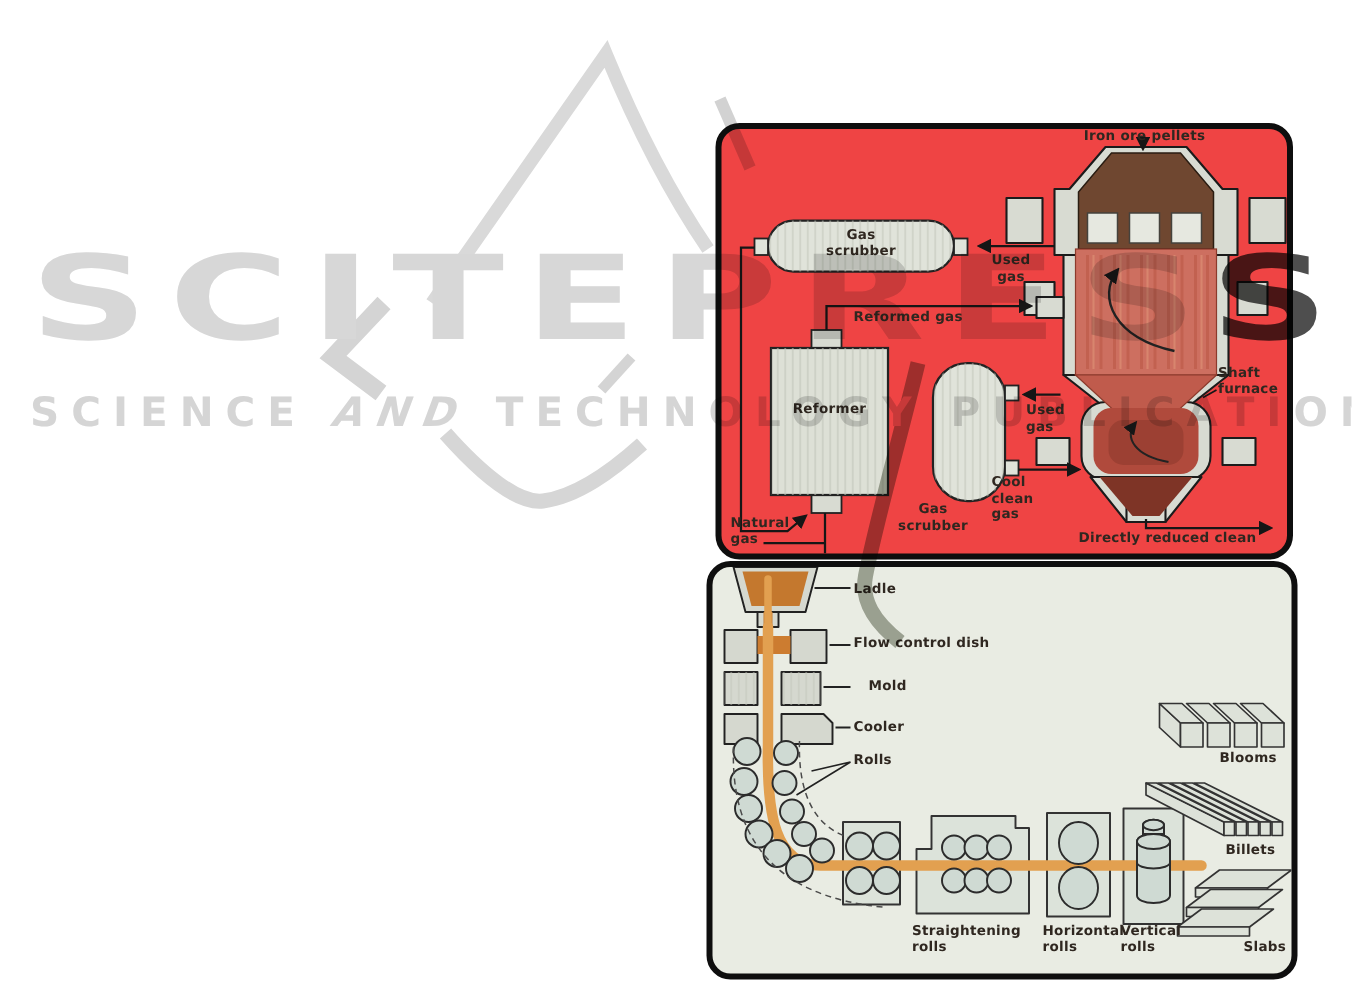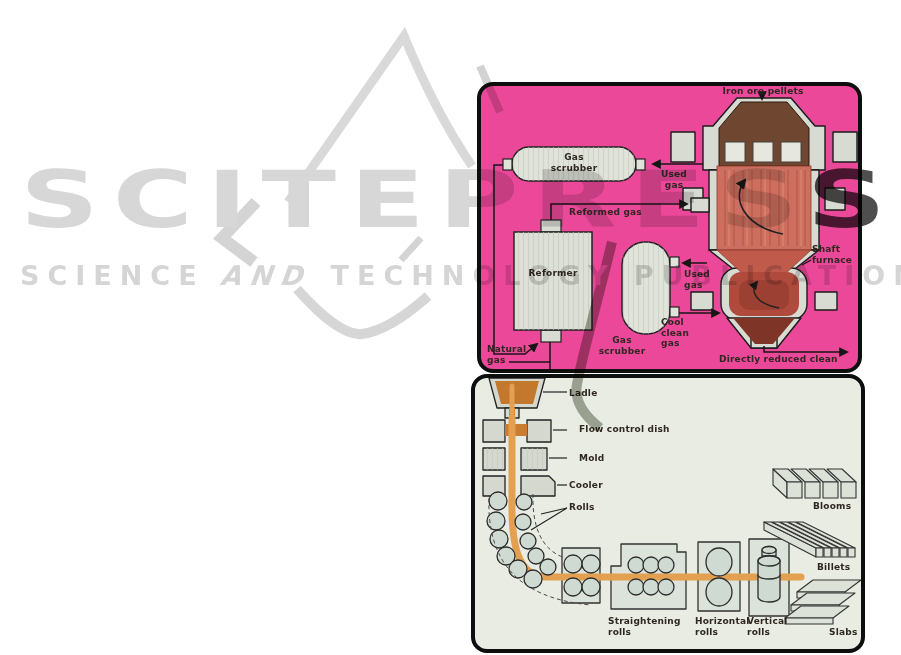--- a/index.html
+++ b/index.html
@@ -1,21 +1,21 @@
 <!DOCTYPE html>
 <html><head>
 <meta charset="utf-8">
 <style>
   html,body{margin:0;padding:0;}
   body{width:901px;height:655px;position:relative;background:#ffffff;overflow:hidden;
        font-family:"DejaVu Sans",sans-serif;}
 
   
   .fig{position:absolute;box-sizing:border-box;border:4px solid #0e0e0e;border-radius:16px;z-index:2;}
-  #fig-top{left:477px;top:82px;width:385px;height:291px;background:#ec4899;padding-left:40px;}
+  #fig-top{left:477px;top:82px;width:385px;height:291px;background:#ef4444;padding-left:40px;}
   #fig-bottom{left:471px;top:374px;width:394px;height:279px;background:#e9ece3;}
   .fig svg{position:absolute;left:0;top:0;width:100%;height:100%;}
 
   .lbl{position:absolute;font-weight:bold;font-size:9px;line-height:1.18;color:#2f2720;
        letter-spacing:.2px;white-space:pre-line;z-index:3;}
   .lbl.c{text-align:center;}
   .lbl.nw{white-space:nowrap;}
 
   
   #watermark{position:absolute;inset:0;z-index:10;pointer-events:none;mix-blend-mode:multiply;}
@@ -248,21 +248,21 @@
           <rect x="322" y="214" width="48" height="6"></rect>
         <path d="M316,227 L332,215 H380 L364,227 Z"></path>
           <rect x="316" y="227" width="48" height="6"></rect>
         <path d="M310,240 L326,228 H374 L358,240 Z"></path>
           <rect x="310" y="240" width="48" height="6"></rect>
       </g>
     </g>
   </svg>
 
   <div class="lbl" style="left:94px;top:10px">Ladle</div>
-  <div class="lbl nw" style="left:104px;top:46px">Flow control dish</div>
+  <div class="lbl nw" style="left:94px;top:46px">Flow control dish</div>
   <div class="lbl" style="left:104px;top:75px">Mold</div>
   <div class="lbl" style="left:94px;top:102px">Cooler</div>
   <div class="lbl" style="left:94px;top:124px">Rolls</div>
   <div class="lbl" style="left:133px;top:238px;width:76px">Straightening
 rolls</div>
   <div class="lbl" style="left:220px;top:238px;width:54px">Horizontal
 rolls</div>
   <div class="lbl" style="left:272px;top:238px;width:48px">Vertical
 rolls</div>
   <div class="lbl" style="left:338px;top:123px">Blooms</div>

